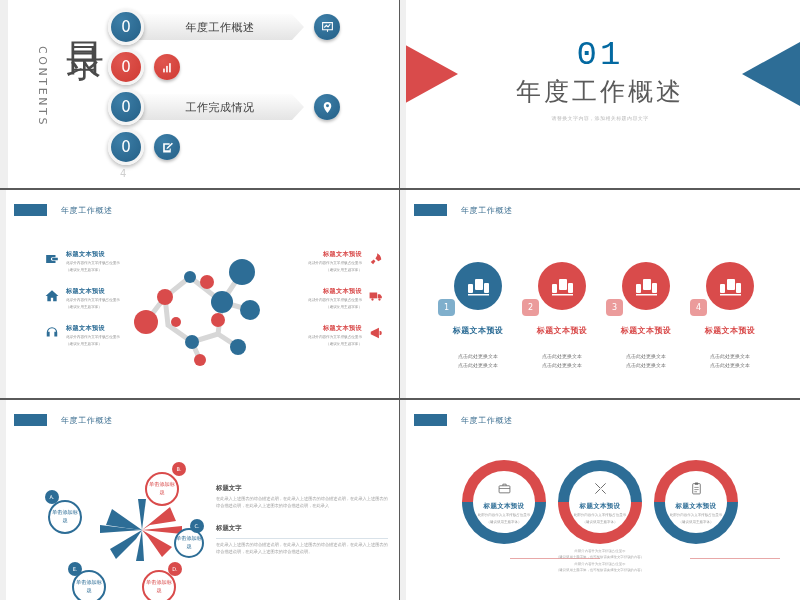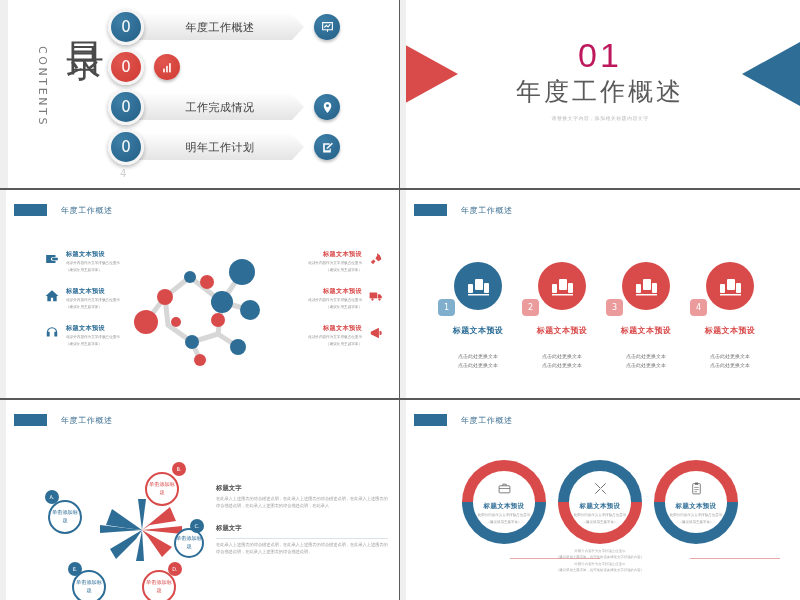--- a/index.html
+++ b/index.html
@@ -104,23 +104,23 @@
     width: 0; height: 0;
     border-top: 32px solid transparent;
     border-bottom: 32px solid transparent;
     border-right: 58px solid #2d6d96;
   }
   .sec-wrap {
     position: absolute; left: 0; right: 0; top: 38px;
     text-align: center;
   }
   .sec-num {
-    font-family: Liberation Sans, sans-serif;
+    font-family: Liberation Mono, monospace;
     font-size: 34px; letter-spacing: 3px;
-    color: #be185d; line-height: 1;
+    color: #0369a1; line-height: 1;
   }
   .sec-tt {
     margin-top: 3px;
     font-size: 25px; letter-spacing: 3px;
     color: #5a5a5a;
   }
   .sec-sub {
     margin-top: 7px;
     font-size: 5px; color: #b9b9b9; letter-spacing: .4px;
   }
@@ -233,21 +233,20 @@
       <div class="toc-bar">工作完成情况</div>
       <div class="toc-ic blue">
         <svg viewBox="0 0 24 24">
             <path d="M12 2C8.1 2 5 5.1 5 9c0 5.2 7 13 7 13s7-7.8 7-13c0-3.9-3.1-7-7-7zm0 9.5A2.5 2.5 0 1112 6a2.5 2.5 0 010 5.5z"></path>
           </svg>
       </div>
     </div>
 
     <div class="toc-row r4">
       <div class="toc-num blue">0</div>
-      <div class="toc-bar">明年工作计划</div>
       <div class="toc-ic blue">
         <svg viewBox="0 0 24 24">
             <path d="M4 4h12v3H7v10h9v-3h2v7H4z"></path>
             <path d="M20 3l2 2-9 9-3 1 1-3z"></path>
           </svg>
       </div>
     </div>
 
     <div class="toc-foot">4</div>
   </div>

